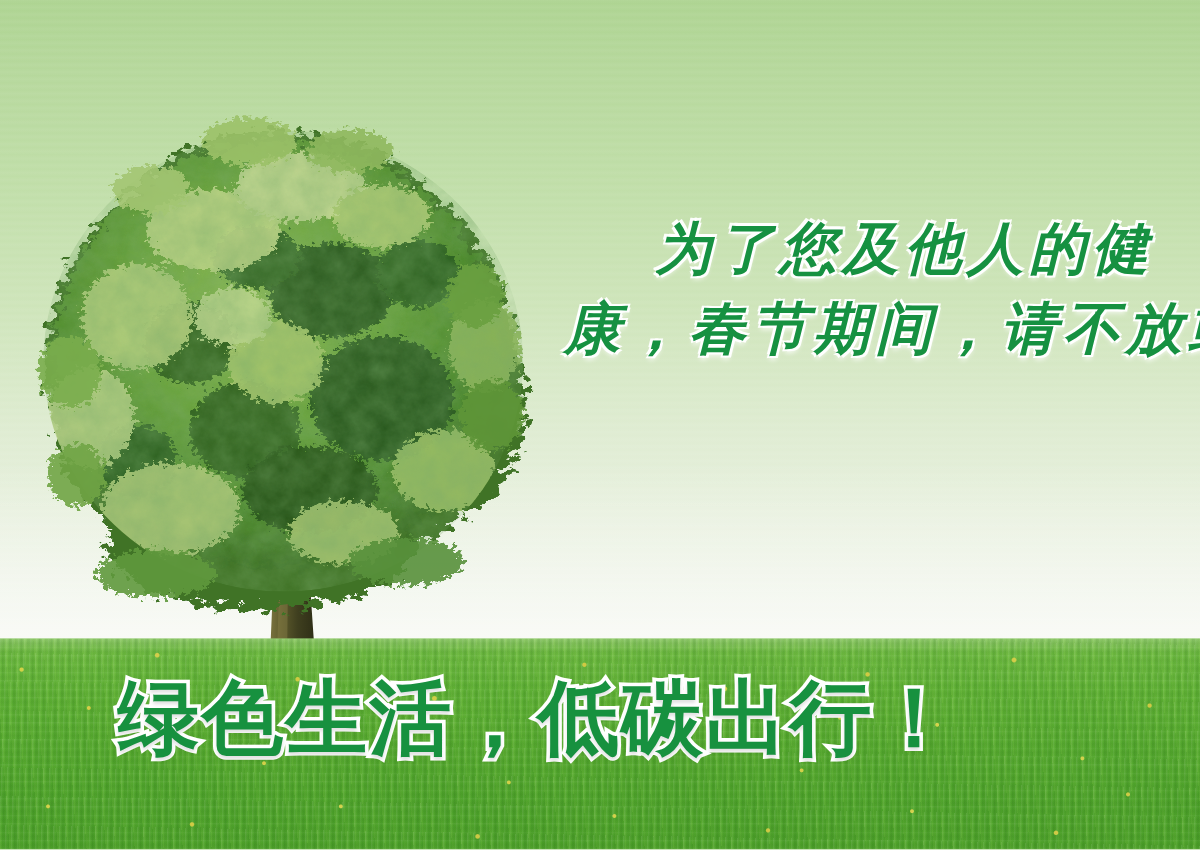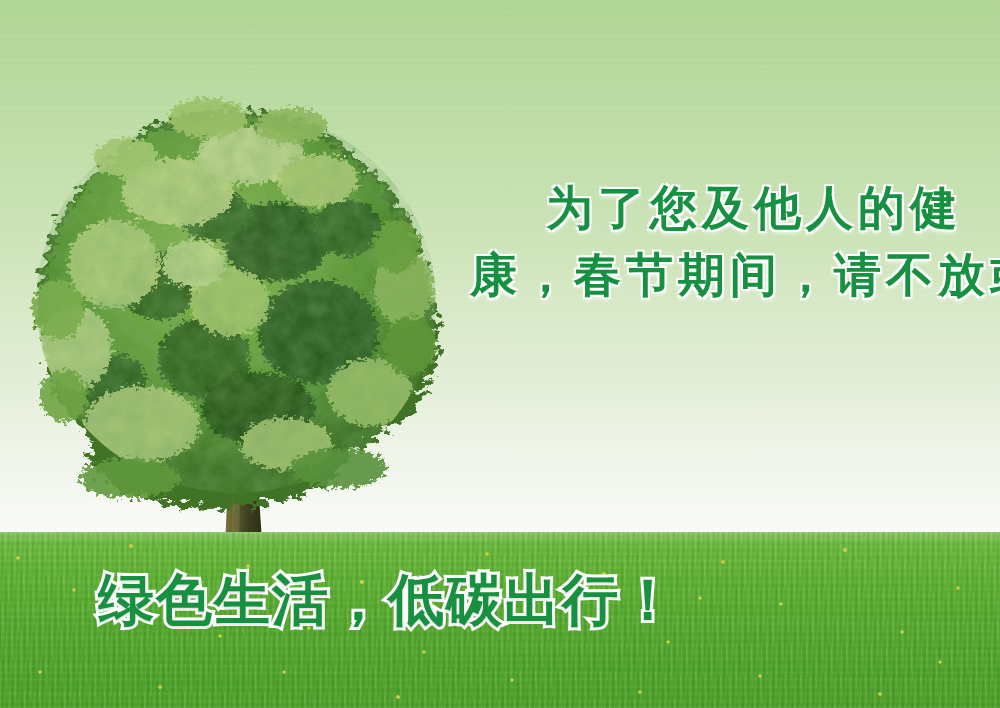--- a/index.html
+++ b/index.html
@@ -145,35 +145,36 @@
     line-height: 67px;
     letter-spacing: 5px;
     color: #169141;
     text-shadow:
       -2px -2px 0 rgba(255,255,255,0.95),
        2px -2px 0 rgba(255,255,255,0.95),
       -2px  2px 0 rgba(255,255,255,0.95),
        2px  2px 0 rgba(255,255,255,0.95),
        0px  3px 4px rgba(255,255,255,0.8);
     white-space: nowrap;
+    font-style: italic;
   }
   .message .line { display: block; }
   .message .line.indent { padding-left: 76px; }
   .message .bang {
     font-size: 36px;
     letter-spacing: 0;
   }
 
   .headline {
     position: absolute;
     left: 98px;
     top: 552px;
     font-family: "DejaVu Sans", "Liberation Sans", sans-serif;
     font-weight: bold;
-    font-size: 56px;
+    font-size: 68px;
     line-height: 96px;
     letter-spacing: 2px;
     color: #17913f;
     white-space: nowrap;
     -webkit-text-stroke: 6px #ffffff;
     paint-order: stroke fill;
     text-shadow: 0 2px 3px rgba(0,0,0,0.12);
   }
 </style>
 </head>

